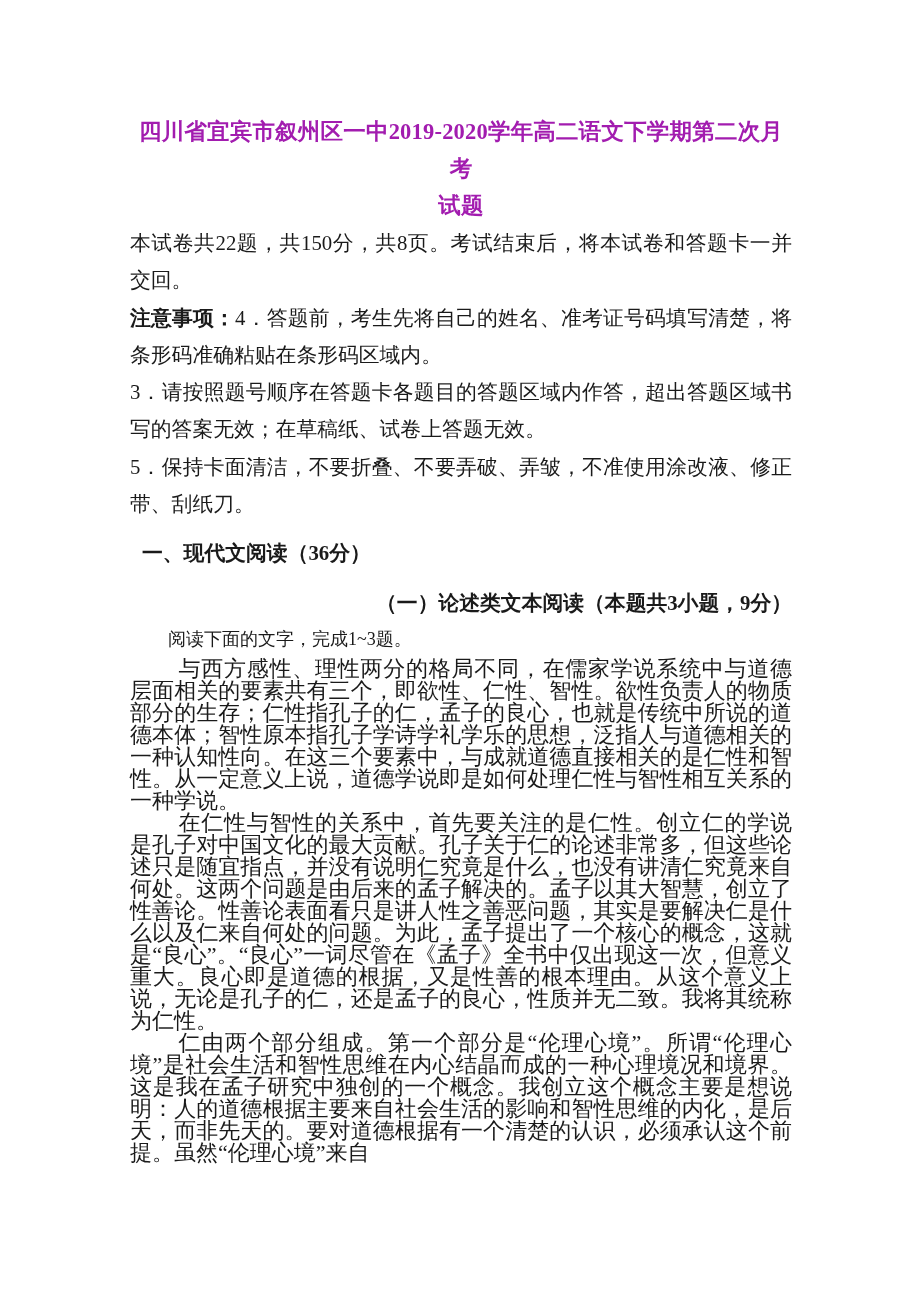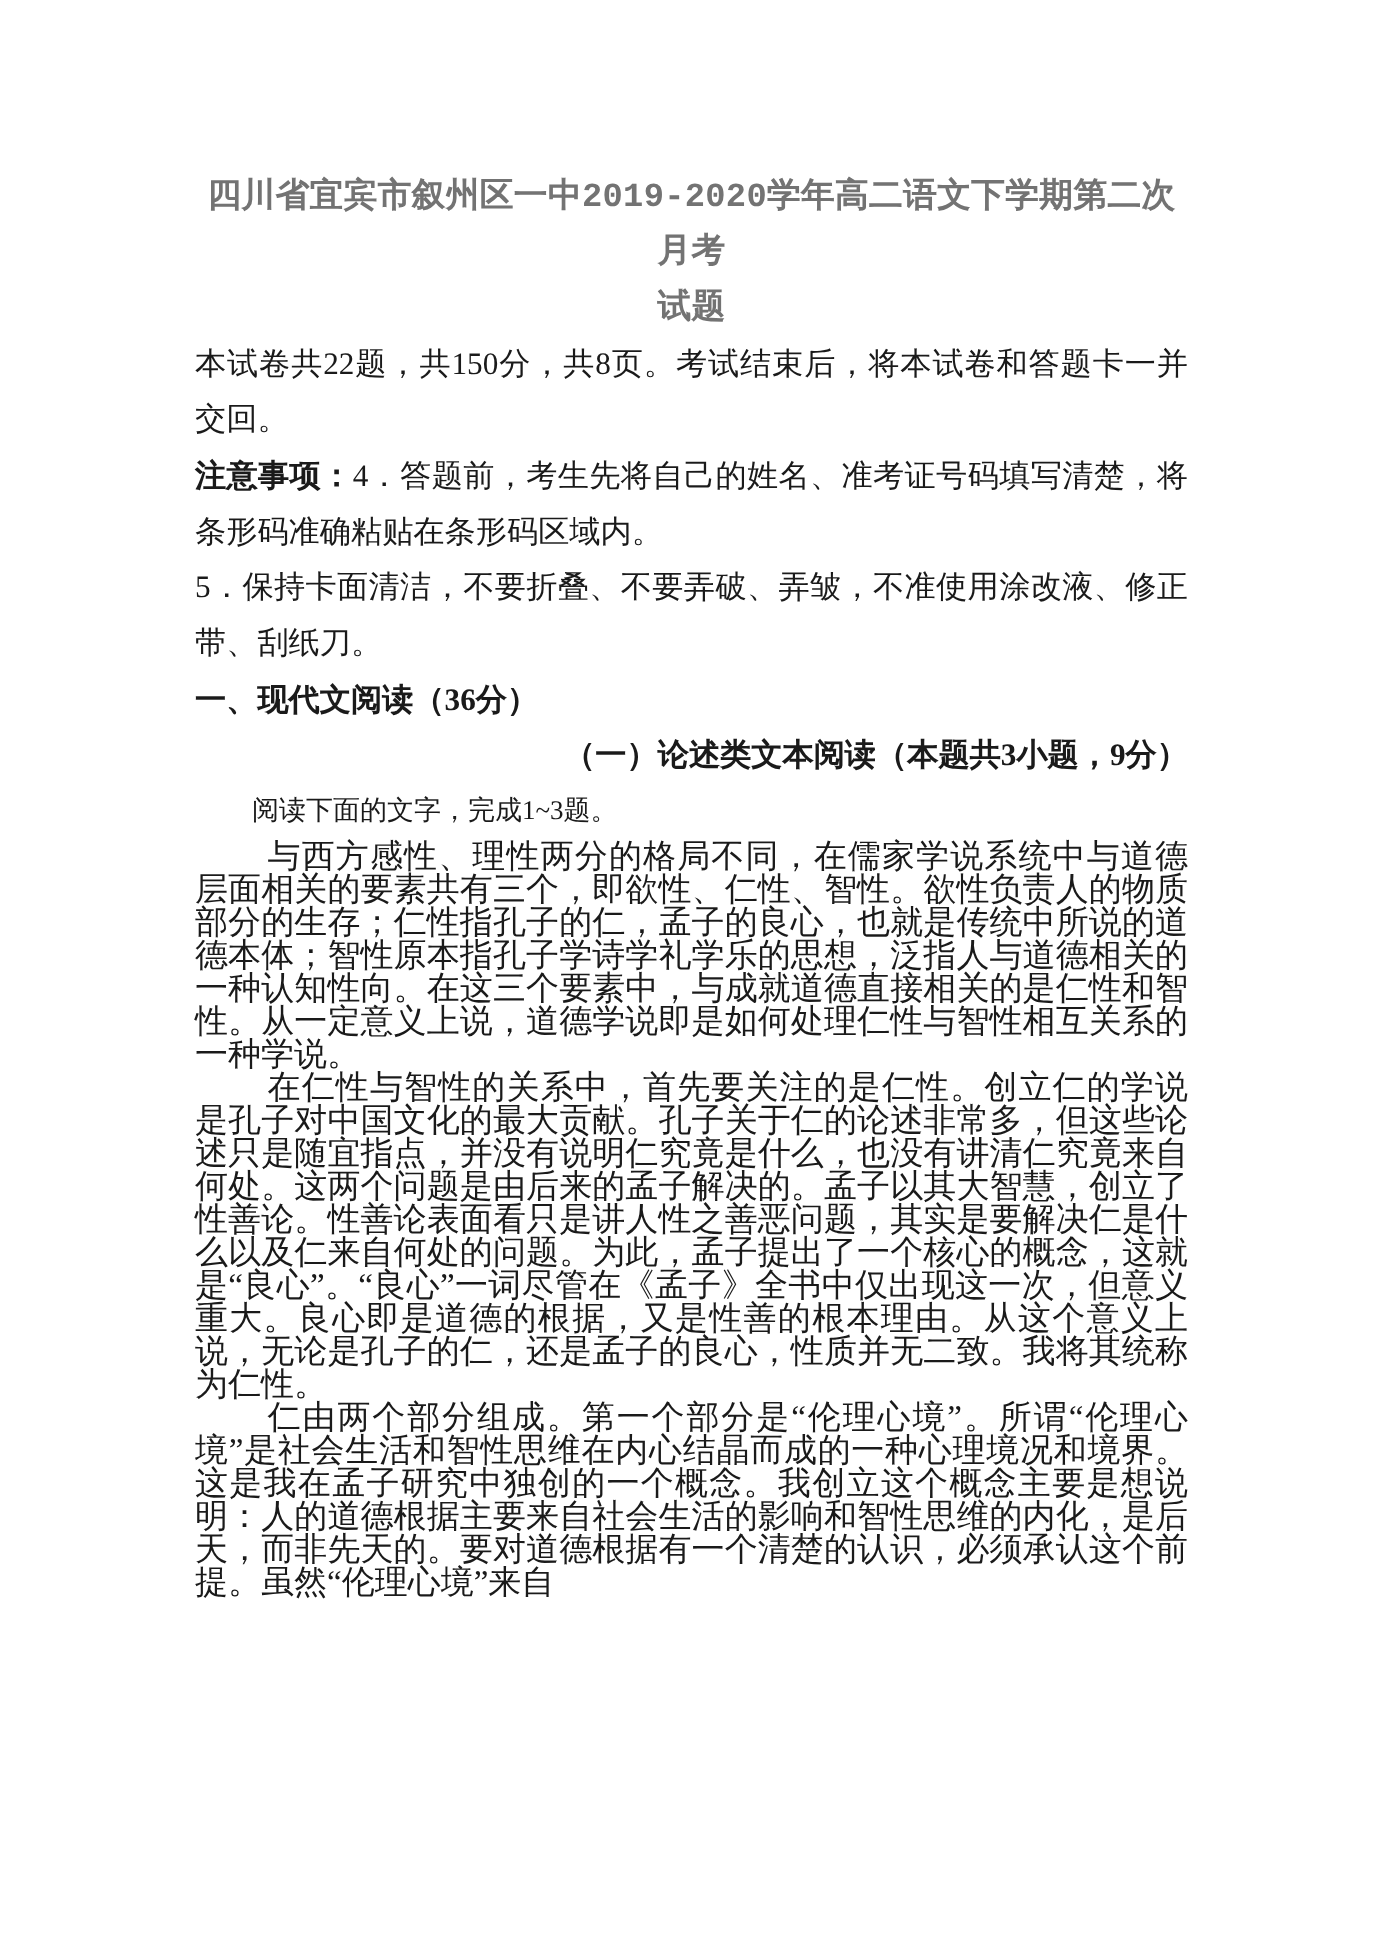--- a/index.html
+++ b/index.html
@@ -58,21 +58,21 @@
   
   .b {
     font-weight: bold;
   }
 
   
   .heading-1 {
     font-size: 20.8px;
     line-height: 37.3px;
     font-weight: bold;
-    margin: 0;
+    margin: 12px;
     word-break: break-all;
   }
 
   
   .heading-2 {
     font-size: 20.8px;
     line-height: 37.3px;
     font-weight: bold;
     margin: 0;
     padding-left: 20px;
@@ -101,27 +101,28 @@
     text-indent: 2.2em;
     word-break: break-all;
   }
 </style>
 </head>
 <body>
 
 <div class="page">
   <div class="content">
 
-    <h1 class="doc-title" style="color: #737373; font-family: Liberation Mono, monospace;"><span>四川省宜宾市叙州区一中2019-2020学年高二语文下学期第二次月考</span><br><span>试题</span></h1>
+    <h1 class="doc-title" style="color: #a21caf;"><span>四川省宜宾市叙州区一中2019-2020学年高二语文下学期第二次月考</span><br><span>试题</span></h1>
 
     <p class="para">本试卷共22题，共150分，共8页。考试结束后，将本试卷和答题卡一并交回。</p>
 
     <p class="para"><span class="b">注意事项：</span><span>4．答题前，考生先将自己的姓名、准考证号码填写清楚，将条形码准确粘贴在条形码区域内。</span></p>
 
 
+    <p class="para">3．请按照题号顺序在答题卡各题目的答题区域内作答，超出答题区域书写的答案无效；在草稿纸、试卷上答题无效。</p>
 
 
     <p class="para">5．保持卡面清洁，不要折叠、不要弄破、弄皱，不准使用涂改液、修正带、刮纸刀。</p>
 
     <h2 class="heading-1">一、现代文阅读（36分）</h2>
 
     <h3 class="heading-2">（一）论述类文本阅读（本题共3小题，9分）</h3>
 
     <p class="lead">阅读下面的文字，完成1~3题。</p>
 

